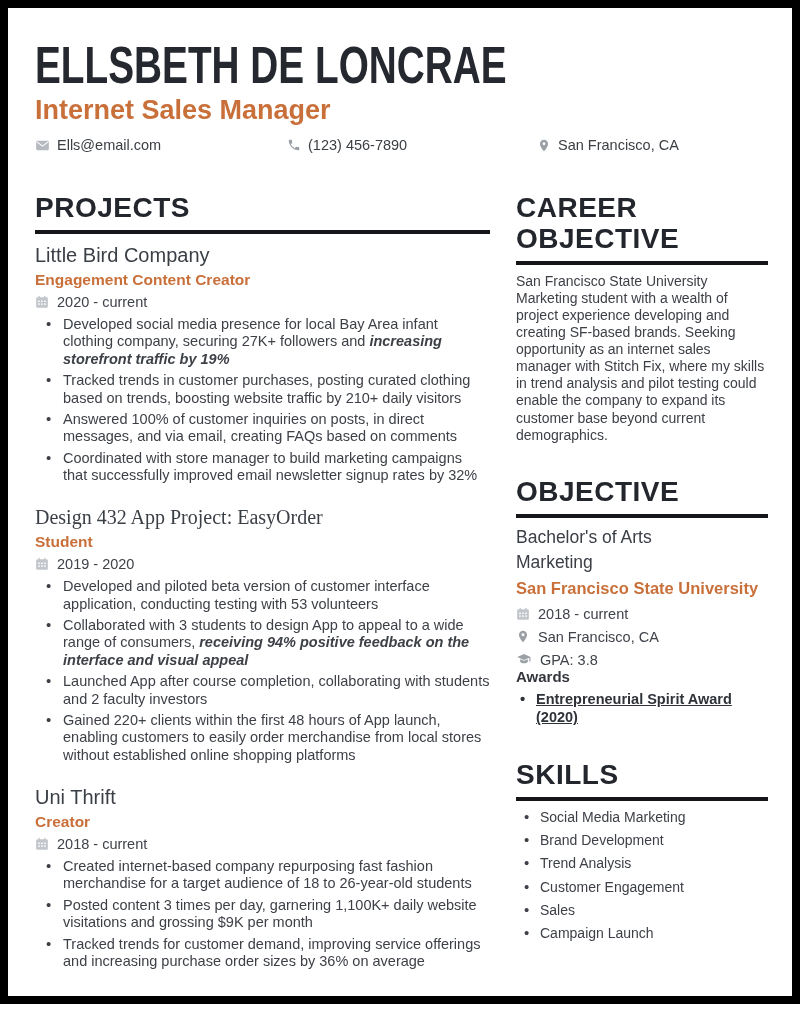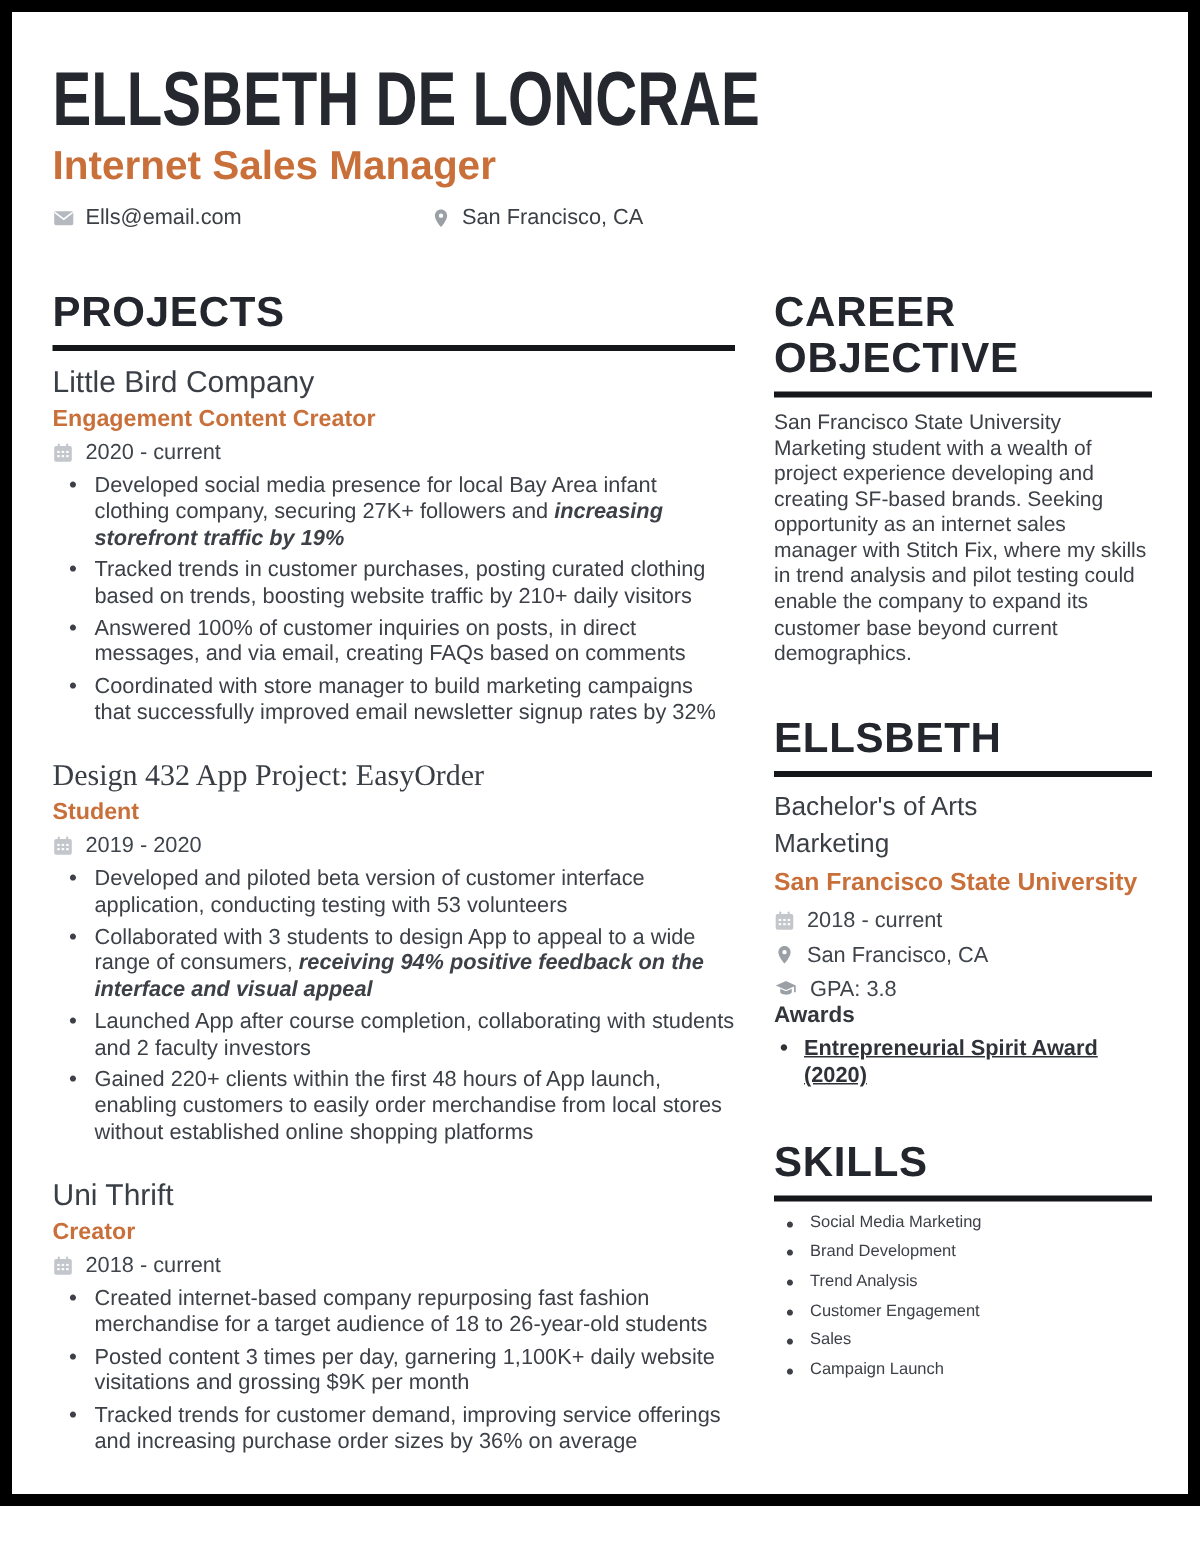--- a/index.html
+++ b/index.html
@@ -60,40 +60,48 @@
   .edu-row { margin-top: 7px; }
   .awards-label { font-size: 15px; font-weight: bold; color: #33373d; }
   ul.awards { list-style: none; margin: 5px 0 0 0; padding: 0; }
   ul.awards li {
     position: relative; padding-left: 20px; margin-top: 3px;
     font-size: 14.5px; font-weight: bold; line-height: 1.28;
     text-decoration: underline; color: #2f3339;
   }
   ul.awards li::before { content: "\2022"; position: absolute; left: 4px; top: -1px; font-size: 15px; text-decoration: none; }
   ul.skills { list-style: none; margin: 6px 0 0 0; padding: 0; }
-  ul.skills li { position: relative; padding-left: 24px; margin-bottom: 6.5px; font-size: 11px; color: #3d4147; line-height: 1.2; }
+  ul.skills li { position: relative; padding-left: 24px; margin-bottom: 6.5px; font-size: 14px; color: #3d4147; line-height: 1.2; }
   ul.skills li::before { content: "\2022"; position: absolute; left: 8px; top: -1px; font-size: 15px; color: #3d4147; }
 </style>
 </head>
 <body>
 
 <div class="page">
 
   <header>
     <h1 class="name">ELLSBETH DE LONCRAE</h1>
     <div class="subtitle">Internet Sales Manager</div>
     <div class="contacts" id="contacts">
         <div class="contact">
           <span class="icon">
             <svg width="15" height="15" viewBox="0 0 16 16">
               <rect x="1.2" y="3" width="13.6" height="10" rx="1.2" fill="#b6bac0"></rect>
               <path d="M1.6 3.9 8 8.7l6.4-4.8" fill="none" stroke="#ffffff" stroke-width="1.1"></path>
             </svg>
           </span>
           <span class="contact-text">Ells@email.com</span>
+        </div>
+        <div class="contact">
+          <span class="icon">
+            <svg width="14" height="14" viewBox="0 0 24 24">
+              <path fill="#9ba0a6" d="M6.62 10.79c1.44 2.83 3.76 5.14 6.59 6.59l2.2-2.2c.27-.27.67-.36 1.02-.24 1.12.37 2.33.57 3.57.57.55 0 1 .45 1 1V20c0 .55-.45 1-1 1-9.39 0-17-7.61-17-17 0-.55.45-1 1-1h3.5c.55 0 1 .45 1 1 0 1.25.2 2.45.57 3.57.11.35.03.74-.25 1.02l-2.2 2.2z"></path>
+            </svg>
+          </span>
+          <span class="contact-text">(123) 456-7890</span>
         </div>
         <div class="contact">
           <span class="icon">
             <svg width="14" height="15" viewBox="0 0 24 24">
               <path fill="#9ba0a6" d="M12 2C8.13 2 5 5.13 5 9c0 5.25 7 13 7 13s7-7.75 7-13c0-3.87-3.13-7-7-7zm0 9.5A2.5 2.5 0 1 1 12 6.5a2.5 2.5 0 0 1 0 5z"></path>
             </svg>
           </span>
           <span class="contact-text">San Francisco, CA</span>
         </div>
       </div>
@@ -193,21 +201,21 @@
     </div>
 
     <div class="col-right">
 
       <section>
         <h2 class="sec">CAREER OBJECTIVE</h2>
         <p class="objective">San Francisco State University Marketing student with a wealth of project experience developing and creating SF-based brands. Seeking opportunity as an internet sales manager with Stitch Fix, where my skills in trend analysis and pilot testing could enable the company to expand its customer base beyond current demographics.</p>
       </section>
 
       <section>
-        <h2 class="sec">ELLSBETH</h2>
+        <h2 class="sec">OBJECTIVE</h2>
         <div class="degree">Bachelor's of Arts</div>
         <div class="degree">Marketing</div>
         <div class="school">San Francisco State University</div>
         <div id="edu-details">
             <div class="icon-row edu-row">
               <span class="icon">
                 <svg width="14" height="14" viewBox="0 0 16 16">
                   <rect x="1.3" y="2.6" width="13.4" height="12" rx="1.4" fill="#c3c7cc"></rect>
                   <rect x="4" y="0.8" width="1.6" height="3.2" rx="0.8" fill="#c3c7cc"></rect>
                   <rect x="10.4" y="0.8" width="1.6" height="3.2" rx="0.8" fill="#c3c7cc"></rect>

